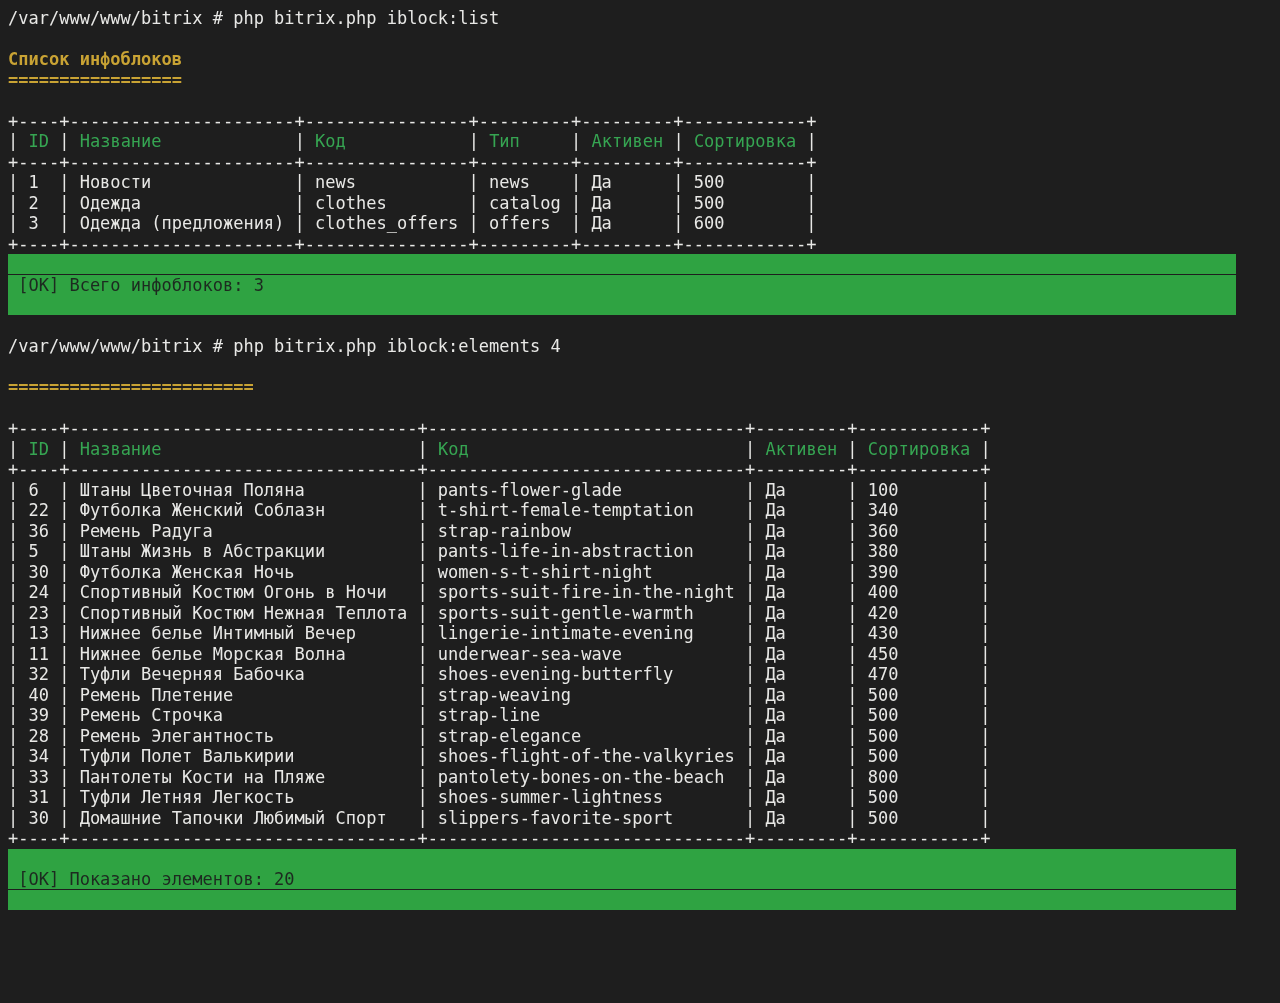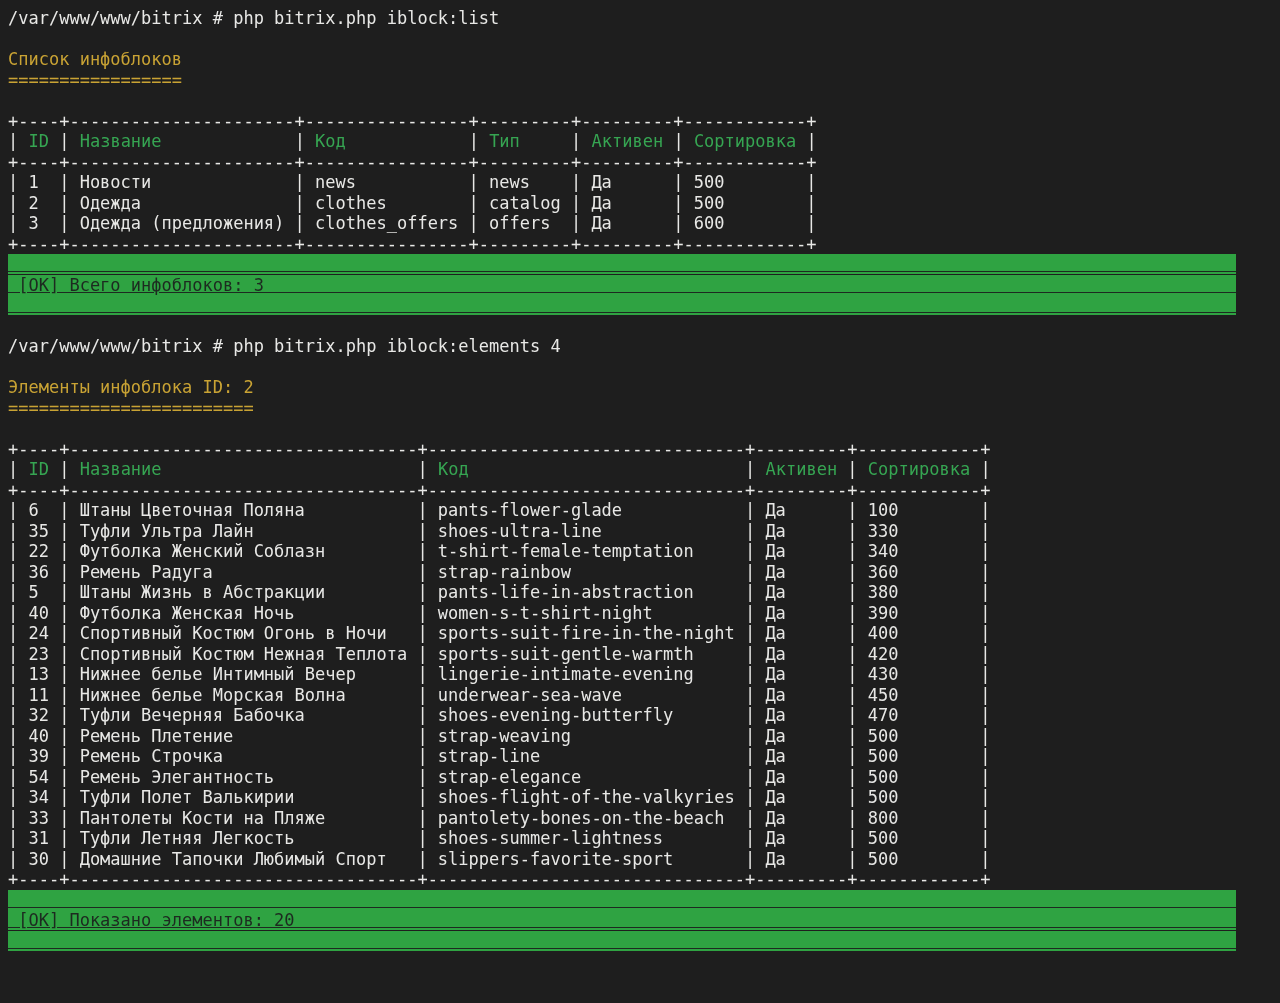--- a/index.html
+++ b/index.html
@@ -27,26 +27,25 @@
     color: var(--fg);
     padding: 8px 12px 11px 8px;
     width: 1280px;
     height: 1003px;
   }
   .line {
     white-space: pre;
     height: var(--lh);
   }
   .t-text   { color: var(--fg); }
-  .t-section{ color: var(--yellow); }
+  .t-section{ color: var(--yellow); font-weight: bold; }
   .t-green  { color: var(--green); }
   .banner-seg {
     background: var(--banner-bg);
     color: var(--banner-fg);
-    text-decoration: underline;
   }
 </style>
 </head>
 <body>
 
 <div class="terminal" id="terminal">
     <div class="line"><span class="t-text">/var/www/www/bitrix # php bitrix.php iblock:list</span></div>
     <div class="line"></div>
     <div class="line"><span class="t-section">Список инфоблоков</span></div>
     <div class="line"><span class="t-section">=================</span></div>
@@ -57,40 +56,38 @@
     <div class="line"><span class="t-text">| 1  | Новости              | news           | news    | Да      | 500        |</span></div>
     <div class="line"><span class="t-text">| 2  | Одежда               | clothes        | catalog | Да      | 500        |</span></div>
     <div class="line"><span class="t-text">| 3  | Одежда (предложения) | clothes_offers | offers  | Да      | 600        |</span></div>
     <div class="line"><span class="t-text">+----+----------------------+----------------+---------+---------+------------+</span></div>
     <div class="line"><span class="banner-seg">                                                                                                                        </span></div>
     <div class="line"><span class="banner-seg"> [OK] Всего инфоблоков: 3                                                                                               </span></div>
     <div class="line"><span class="banner-seg">                                                                                                                        </span></div>
     <div class="line"></div>
     <div class="line"><span class="t-text">/var/www/www/bitrix # php bitrix.php iblock:elements 4</span></div>
     <div class="line"></div>
-    <div class="line"><span class="t-section">Элементы инфоблока ID: 2</span></div>
     <div class="line"><span class="t-section">========================</span></div>
     <div class="line"></div>
     <div class="line"><span class="t-text">+----+----------------------------------+-------------------------------+---------+------------+</span></div>
     <div class="line"><span class="t-text">|</span><span class="t-green"> ID </span><span class="t-text">|</span><span class="t-green"> Название                         </span><span class="t-text">|</span><span class="t-green"> Код                           </span><span class="t-text">|</span><span class="t-green"> Активен </span><span class="t-text">|</span><span class="t-green"> Сортировка </span><span class="t-text">|</span></div>
     <div class="line"><span class="t-text">+----+----------------------------------+-------------------------------+---------+------------+</span></div>
     <div class="line"><span class="t-text">| 6  | Штаны Цветочная Поляна           | pants-flower-glade            | Да      | 100        |</span></div>
-    <div class="line"><span class="t-text">| 35 | Туфли Ультра Лайн                | shoes-ultra-line              | Да      | 330        |</span></div>
     <div class="line"><span class="t-text">| 22 | Футболка Женский Соблазн         | t-shirt-female-temptation     | Да      | 340        |</span></div>
     <div class="line"><span class="t-text">| 36 | Ремень Радуга                    | strap-rainbow                 | Да      | 360        |</span></div>
     <div class="line"><span class="t-text">| 5  | Штаны Жизнь в Абстракции         | pants-life-in-abstraction     | Да      | 380        |</span></div>
-    <div class="line"><span class="t-text">| 40 | Футболка Женская Ночь            | women-s-t-shirt-night         | Да      | 390        |</span></div>
+    <div class="line"><span class="t-text">| 30 | Футболка Женская Ночь            | women-s-t-shirt-night         | Да      | 390        |</span></div>
     <div class="line"><span class="t-text">| 24 | Спортивный Костюм Огонь в Ночи   | sports-suit-fire-in-the-night | Да      | 400        |</span></div>
     <div class="line"><span class="t-text">| 23 | Спортивный Костюм Нежная Теплота | sports-suit-gentle-warmth     | Да      | 420        |</span></div>
     <div class="line"><span class="t-text">| 13 | Нижнее белье Интимный Вечер      | lingerie-intimate-evening     | Да      | 430        |</span></div>
     <div class="line"><span class="t-text">| 11 | Нижнее белье Морская Волна       | underwear-sea-wave            | Да      | 450        |</span></div>
     <div class="line"><span class="t-text">| 32 | Туфли Вечерняя Бабочка           | shoes-evening-butterfly       | Да      | 470        |</span></div>
     <div class="line"><span class="t-text">| 40 | Ремень Плетение                  | strap-weaving                 | Да      | 500        |</span></div>
     <div class="line"><span class="t-text">| 39 | Ремень Строчка                   | strap-line                    | Да      | 500        |</span></div>
-    <div class="line"><span class="t-text">| 54 | Ремень Элегантность              | strap-elegance                | Да      | 500        |</span></div>
+    <div class="line"><span class="t-text">| 28 | Ремень Элегантность              | strap-elegance                | Да      | 500        |</span></div>
     <div class="line"><span class="t-text">| 34 | Туфли Полет Валькирии            | shoes-flight-of-the-valkyries | Да      | 500        |</span></div>
     <div class="line"><span class="t-text">| 33 | Пантолеты Кости на Пляже         | pantolety-bones-on-the-beach  | Да      | 800        |</span></div>
     <div class="line"><span class="t-text">| 31 | Туфли Летняя Легкость            | shoes-summer-lightness        | Да      | 500        |</span></div>
     <div class="line"><span class="t-text">| 30 | Домашние Тапочки Любимый Спорт   | slippers-favorite-sport       | Да      | 500        |</span></div>
     <div class="line"><span class="t-text">+----+----------------------------------+-------------------------------+---------+------------+</span></div>
     <div class="line"><span class="banner-seg">                                                                                                                        </span></div>
     <div class="line"><span class="banner-seg"> [OK] Показано элементов: 20                                                                                            </span></div>
     <div class="line"><span class="banner-seg">                                                                                                                        </span></div>
   </div>
 

